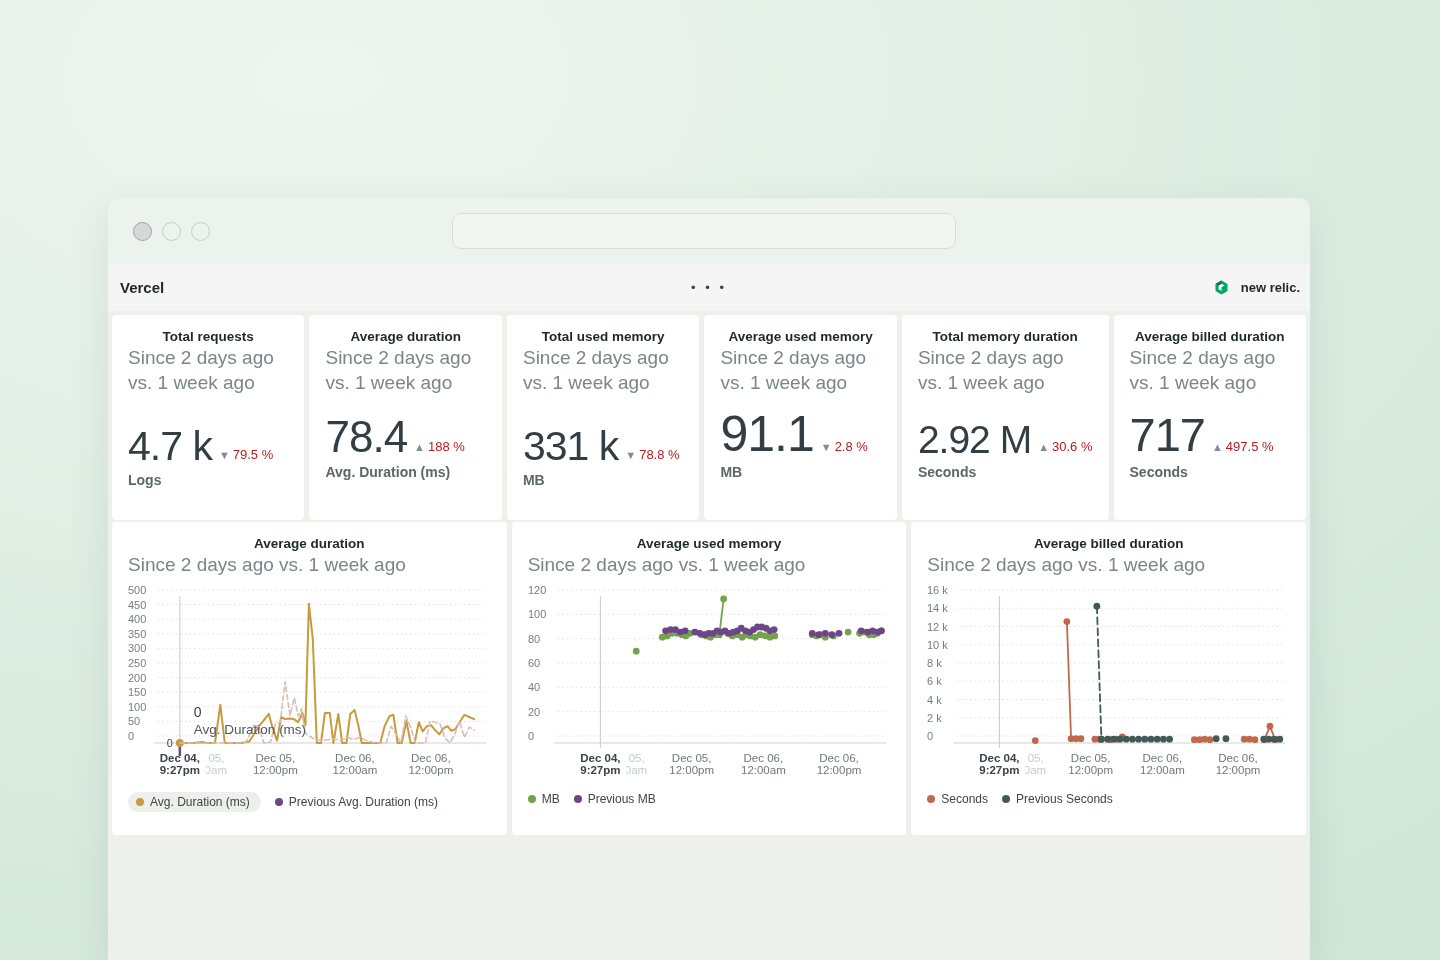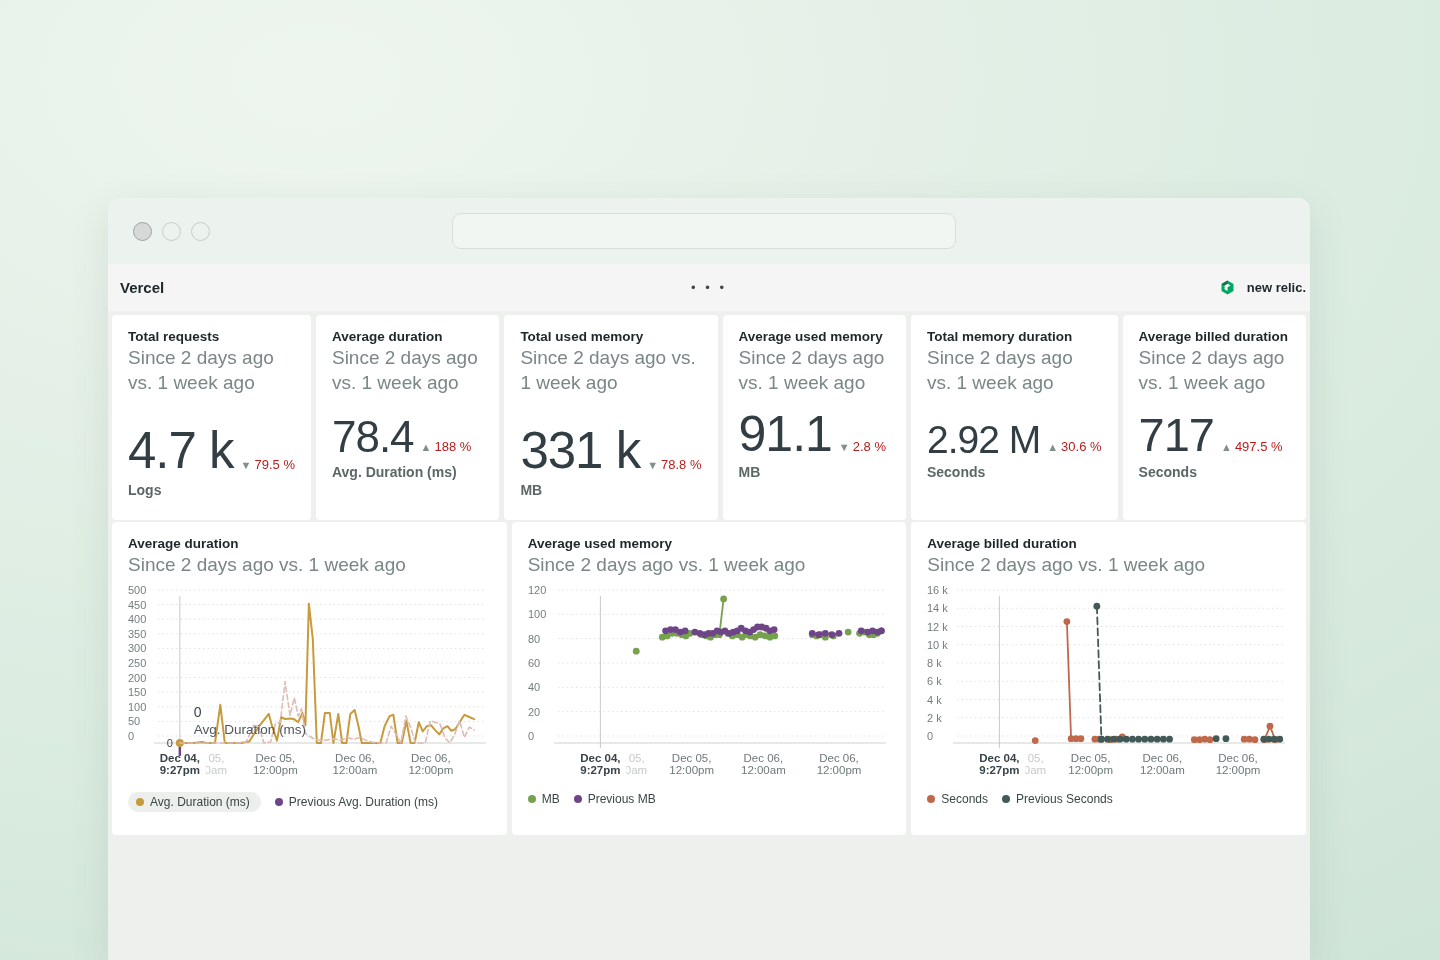--- a/index.html
+++ b/index.html
@@ -17,32 +17,32 @@
   .light.first { background:#d7d9d8; border-color:#9fa5a3; }
   .urlbar { position:absolute; left:344px; top:15px; width:504px; height:36px;
     border:1px solid #d8ddda; border-radius:9px; background:#f2f6f3; color:#6a7574;
     font-size:13px; padding:0 12px; outline:none; }
   
   .dashheader { height:47px; background:#f4f5f4; display:flex; align-items:center;
     padding:0 12px; position:relative; }
   .dash-title { font-size:15px; font-weight:700; color:#202a2d; }
   .menu-dots { position:absolute; left:50%; transform:translateX(-50%); border:none; background:none;
     color:#3c4649; font-size:13px; letter-spacing:3px; cursor:pointer; line-height:1; padding:4px 8px; }
-  .brand { position:absolute; right:4px; display:flex; align-items:center; gap:12px; }
+  .brand { position:absolute; right:10px; display:flex; align-items:center; gap:12px; }
   .brand-text { font-size:13px; font-weight:700; color:#1d262b; }
   
   .cards-row { display:grid; grid-template-columns:repeat(6,1fr); gap:5px; margin:4px 4px 0 4px; }
   .card { background:#fff; border-radius:4px; height:205px; padding:14px 16px 40px 16px;
     display:flex; flex-direction:column; cursor:default; }
-  .card-title { font-size:13.5px; font-weight:700; color:#1e282a; line-height:1.25; }
+  .card-title { font-size:13.5px; font-weight:700; color:#1e282a; line-height:1.25;text-align:center; }
   .card-sub { font-size:19px; color:#7b8686; line-height:1.3; margin-top:0; }
   .spacer { flex:1; }
   .num-row { display:flex; align-items:flex-end; white-space:nowrap; }
   .num { font-weight:400; color:#323d44; line-height:.95; letter-spacing:-1px; }
-  .n42{font-size:51px;margin-top:32px;} .n44{font-size:44px;} .n40{font-size:39px;} .n50{font-size:50px;} .n46{font-size:47px;}
+  .n42{font-size:41px;margin-top:32px;} .n44{font-size:44px;} .n40{font-size:39px;} .n50{font-size:50px;} .n46{font-size:47px;}
   .delta { display:flex; align-items:baseline; gap:3px; margin:0 0 4px 7px; }
   .delta-arrow { font-size:11px; color:#848e8e; }
   .delta-val { font-size:13px; color:#b91c1c; }
   .unit { font-size:14px; color:#5c6767; margin-top:6px;font-weight:bold; }
   
   .charts-row { display:grid; grid-template-columns:repeat(3,1fr); gap:5px; margin:2px 4px 0 4px; }
   .panel { background:#fff; border-radius:4px; height:313px; padding:14px 16px 10px 16px; }
   .chart-svg { margin-top:8px; display:block; overflow:visible; }
   .legend { display:flex; align-items:center; gap:14px; margin-top:10px; }
   .lg-item { display:flex; align-items:center; gap:6px; font-size:12px; color:#3c4646; cursor:pointer; }

